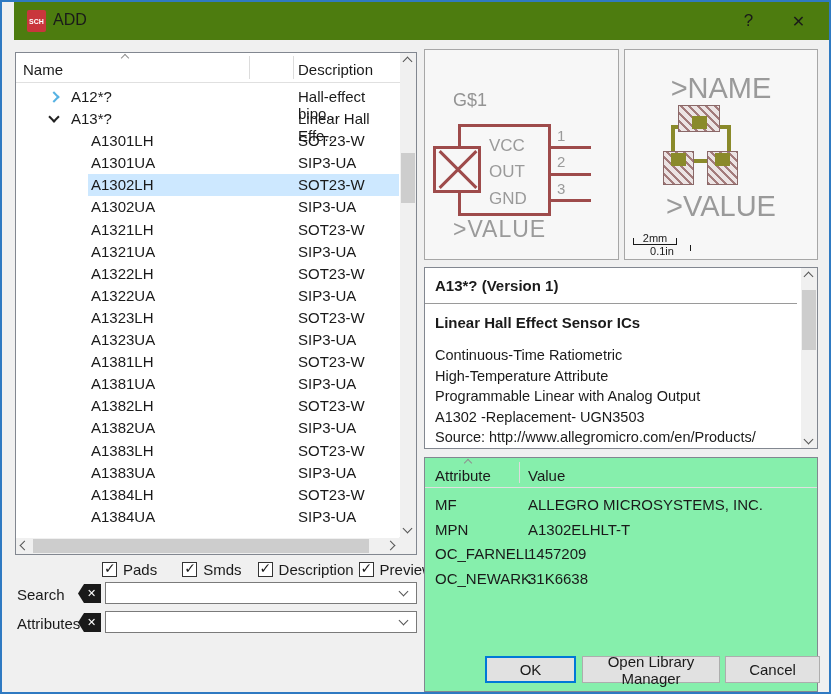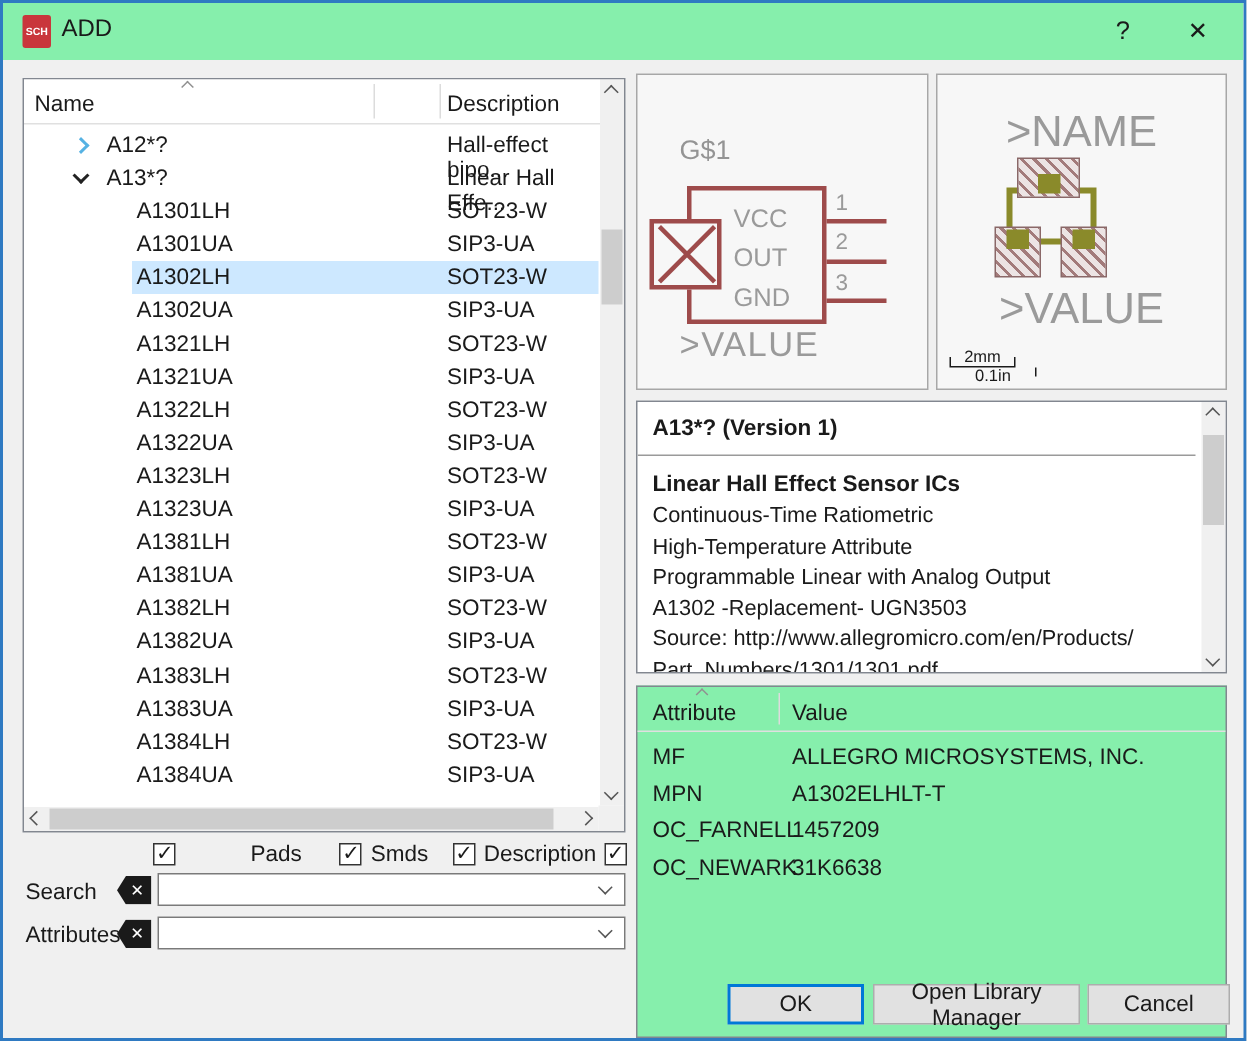--- a/index.html
+++ b/index.html
@@ -2,21 +2,21 @@
 <html><head>
 <meta charset="utf-8">
 <style>
   * { margin:0; padding:0; box-sizing:border-box; }
   html,body { background:#cfd8dc; font-family:"Liberation Sans","DejaVu Sans",sans-serif; }
   .window {
     position:relative; width:831px; height:694px;
     background:#f0f0f0; border:2px solid #2f7ac2; overflow:hidden;
   }
   
-  .titlebar { position:absolute; left:0; top:0; right:0; height:38px; background:#86efac; }
+  .titlebar { position:absolute; left:12px; top:0; right:0; height:38px; background:#4d7c0f; }
   .app-icon { position:absolute; left:13px; top:8px; width:19px; height:22px; background:#c9363c;
     border-radius:2px; color:#fff; font-size:7px; font-weight:bold; display:flex; align-items:center; justify-content:center; }
   .title-text { position:absolute; left:39px; top:9px; font-size:16px; color:#1a1a1a; }
   .tb-btn { position:absolute; top:0; width:45px; height:38px; display:flex; align-items:center; justify-content:center;
     font-size:17px; color:#1a1a1a; cursor:default; }
   .tb-help { right:58px; }
   .tb-close { right:8px; font-size:16px; }
   
   .chev { display:inline-block; width:8px; height:8px; border-right:2px solid #222; border-bottom:2px solid #222; }
   .chev.right { transform:rotate(-45deg); border-color:#56b2e3; }
@@ -99,21 +99,21 @@
   .scale-top { position:relative; width:44px; text-align:center; border-bottom:1px solid #1a1a1a; height:13px; }
   .scale-top::before, .scale-top::after { content:""; position:absolute; bottom:0; width:1px; height:6px; background:#1a1a1a; }
   .scale-top::before { left:0; } .scale-top::after { right:0; }
   .scale-bot { position:relative; width:58px; text-align:center; height:14px; }
   .scale-bot::after { content:""; position:absolute; top:0; right:0; width:1px; height:6px; background:#1a1a1a; }
   
   #desc-panel { left:422px; top:265px; width:394px; height:182px; background:#fff; border:1px solid #828790; overflow:hidden; }
   .desc-inner { position:absolute; left:0; top:0; right:17px; bottom:0; padding:9px 0 0 10px;border-radius:17px; }
   .desc-title { font-size:15px; font-weight:bold; color:#1a1a1a; }
   .desc-hr { border:none; border-top:1px solid #9a9a9a; margin:9px 0 10px -10px; width:372px; }
-  .desc-sub { font-size:15px; font-weight:bold; color:#1a1a1a; margin-bottom:3px; }
+  .desc-sub { font-size:15px; font-weight:bold; color:#1a1a1a; margin-bottom:14px; }
   .desc-line { font-size:14.5px; color:#1a1a1a; line-height:20.5px; white-space:nowrap; }
   .desc-vsb { position:absolute; top:0; right:0; width:16px; bottom:0; background:#f0f0f0; }
   .desc-vsb .arr-top { position:absolute; top:5px; left:4px; }
   .desc-vsb .arr-bot { position:absolute; bottom:5px; left:4px; }
   .desc-vsb .thumb { position:absolute; left:1px; width:14px; top:22px; height:60px; background:#cdcdcd; }
   
   #attr-panel { left:422px; top:455px; width:394px; height:235px; background:#86efac; border:1px solid #828790; }
   .attr-header { position:absolute; left:0; top:0; right:0; height:30px; border-bottom:1px solid #e0e0e0; }
   .ah-attr { position:absolute; left:10px; top:9px; font-size:15px; color:#1a1a1a; }
   .ah-val { position:absolute; left:103px; top:9px; font-size:15px; color:#1a1a1a; }
@@ -241,21 +241,21 @@
     </div>
     <div class="tree-hsb">
       <span class="arr-l sb-chev sb-left"></span>
       <span class="thumb"></span>
       <span class="arr-r sb-chev sb-right"></span>
     </div>
     <div class="sb-corner"></div>
   </div>
 
   <div class="filter-row" id="filter-row">
-      <span class="cb-group" style="margin-left: 0px; gap: 44px;">
+      <span class="cb-group" style="margin-left: 0px;">
         <span class="cb-box"></span>
         <span class="cb-label">Pads</span>
       </span>
       <span class="cb-group" style="margin-left: 25px;">
         <span class="cb-box"></span>
         <span class="cb-label">Smds</span>
       </span>
       <span class="cb-group" style="margin-left: 16px;">
         <span class="cb-box"></span>
         <span class="cb-label">Description</span>

